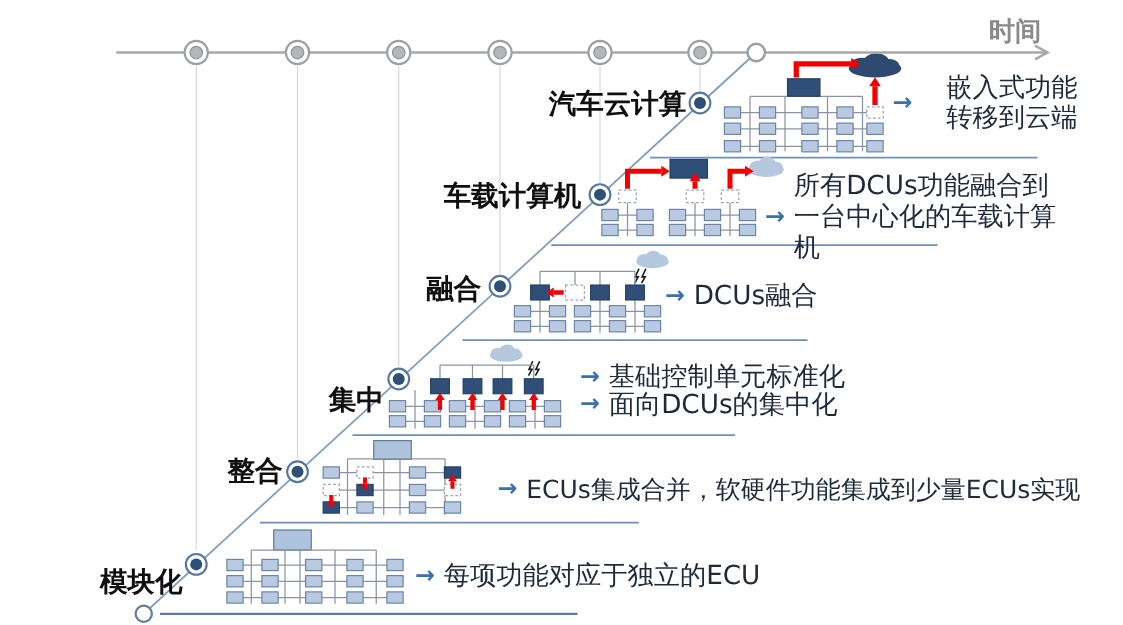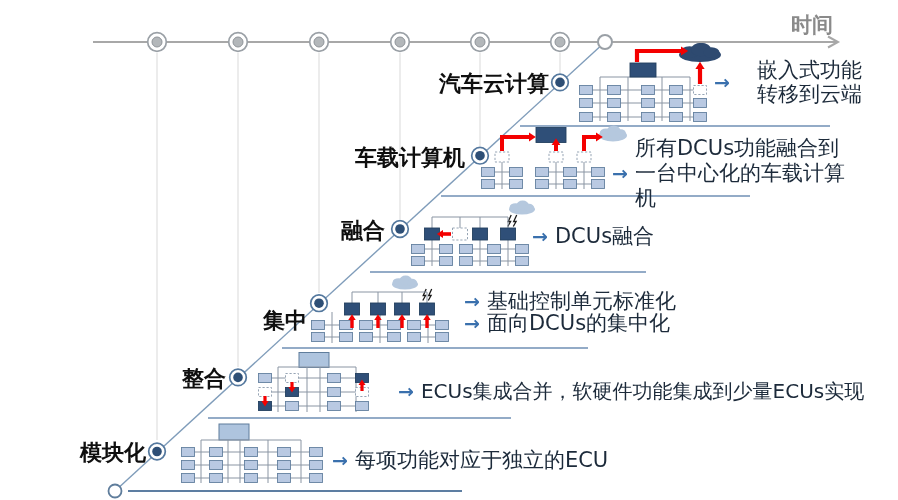--- a/index.html
+++ b/index.html
@@ -298,22 +298,22 @@
         <circle cx="480" cy="42" r="9.3" fill="#fff" stroke="#9aa0a6" stroke-width="1.7"></circle>
         <circle cx="480" cy="42" r="5" fill="#b3b7ba" stroke="#8f9499" stroke-width="1"></circle>
         <circle cx="560" cy="42" r="9.3" fill="#fff" stroke="#9aa0a6" stroke-width="1.7"></circle>
         <circle cx="560" cy="42" r="5" fill="#b3b7ba" stroke="#8f9499" stroke-width="1"></circle>
         <circle cx="605" cy="42" r="7" fill="#fff" stroke="#9aa0a6" stroke-width="2"></circle>
       </g>
     </svg>
 
   <div class="time-label">时间</div>
 
-  <div class="stage-label" style="right:752px;top:440px;">模块化</div>
-  <div class="stage-label" style="right:672px;top:366px;">整合</div>
+  <div class="stage-label" style="right:752px;top:454px;">模块化</div>
+  <div class="stage-label" style="right:672px;top:366px;font-family:Liberation Mono, monospace;">整合</div>
   <div class="stage-label" style="right:591px;top:308px;">集中</div>
   <div class="stage-label" style="right:513px;top:218px;font-family:Liberation Serif, serif;">融合</div>
   <div class="stage-label" style="right:349px;top:71px;">汽车云计算</div>
   <div class="stage-label" style="right:433px;top:145px;">车载计算机</div>
 
   <div class="ann" style="left:332px;top:448px;">
     <span class="arr">→</span>
     <span class="atxt">每项功能对应于独立的ECU</span>
   </div>
 

